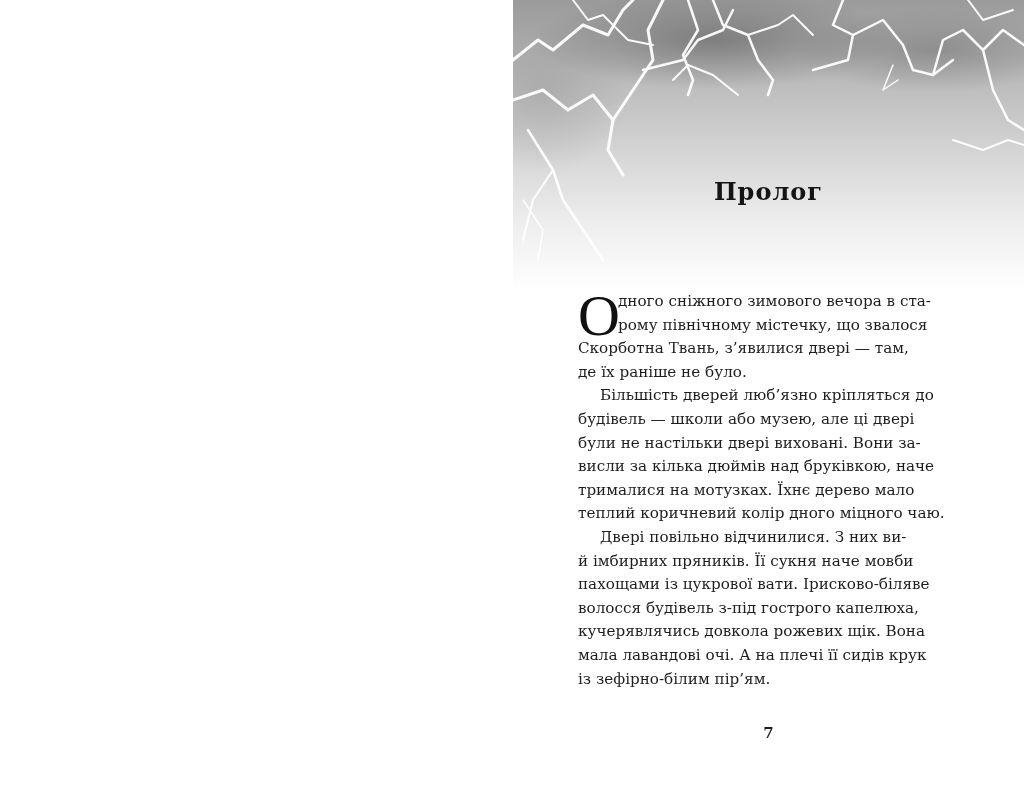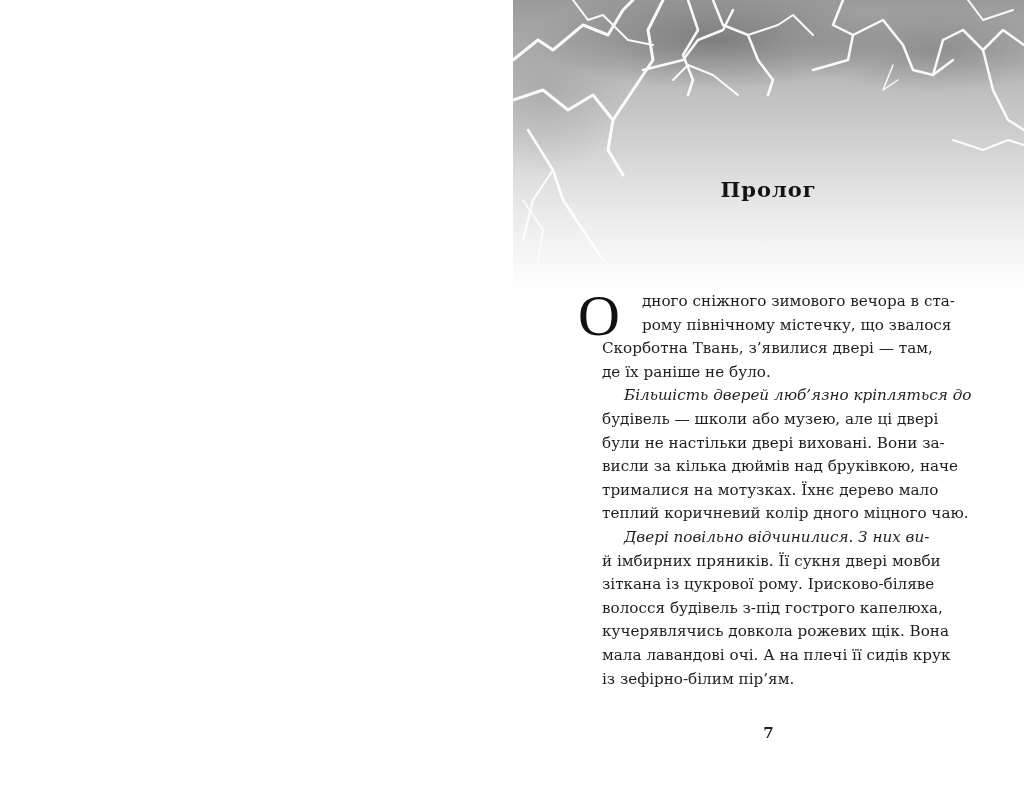--- a/index.html
+++ b/index.html
@@ -14,29 +14,29 @@
       position: absolute; left: 0; top: 0; width: 511px; height: 290px;
       background:
         radial-gradient(ellipse 260px 70px at 200px 40px, rgba(90,90,90,0.55), rgba(90,90,90,0) 70%),
         radial-gradient(ellipse 200px 60px at 420px 50px, rgba(110,110,110,0.5), rgba(110,110,110,0) 70%),
         radial-gradient(ellipse 120px 120px at 30px 90px, rgba(150,150,150,0.45), rgba(150,150,150,0) 70%),
         linear-gradient(to bottom, #9a9a9a 0%, #b8b8b8 25%, #d2d2d2 50%, #ececec 75%, #ffffff 100%);
     }
     .header-art svg { position: absolute; left: 0; top: 0; }
     .chapter-title {
       position: absolute; left: 0; width: 511px; top: 177px;
-      text-align: center; font-weight: bold; font-size: 21px; letter-spacing: 1px; color: #141414;
+      text-align: center; font-weight: bold; font-size: 24px; letter-spacing: 1px; color: #141414;
     }
     .text-block {
       position: absolute; left: 65px; top: 290px; width: 320px;
       font-size: 15.2px; line-height: 23.6px; color: #1e1e1e; text-align: justify;
     }
-    .line { display: block; white-space: nowrap; text-align-last: justify; margin-left: 24px; }
+    .line { display: block; white-space: nowrap; text-align-last: justify; }
     .line.last { text-align-last: left; }
-    .indent { text-indent: 22px; font-style: italic; }
+    .indent { text-indent: 22px; }
     .dropcap-line { padding-left: 40px; }
     .dropcap {
       position: absolute; left: 0; top: 2px; font-size: 58px; line-height: 48px; color: #111;
       font-family: "Liberation Serif", serif;
     }
     .page-number {
       position: absolute; left: 0; width: 511px; top: 724px; text-align: center;
       font-size: 15px; font-weight: bold; color: #1e1e1e;
     }
   </style>
@@ -88,22 +88,22 @@
       <span class="line indent">Більшість дверей люб’язно кріпляться до</span>
       <span class="line">будівель — школи або музею, але ці двері</span>
       <span class="line">були не настільки двері виховані. Вони за-</span>
       <span class="line">висли за кілька дюймів над бруківкою, наче</span>
       <span class="line">трималися на мотузках. Їхнє дерево мало</span>
       <span class="line last">теплий коричневий колір дного міцного чаю.</span>
     </div>
 
     <div>
       <span class="line indent">Двері повільно відчинилися. З них ви-</span>
-      <span class="line">й імбирних пряників. Її сукня двері мовби</span>
-      <span class="line">зіткана із цукрової рому. Ірисково-біляве</span>
+      <span class="line">й імбирних пряників. Її сукня наче мовби</span>
+      <span class="line">пахощами із цукрової вати. Ірисково-біляве</span>
       <span class="line">волосся будівель з-під гострого капелюха,</span>
       <span class="line">кучерявлячись довкола рожевих щік. Вона</span>
       <span class="line">мала лавандові очі. А на плечі її сидів крук</span>
       <span class="line last">із зефірно-білим пір’ям.</span>
     </div>
   </div>
 
   <div class="page-number">7</div>
 </div>
 

